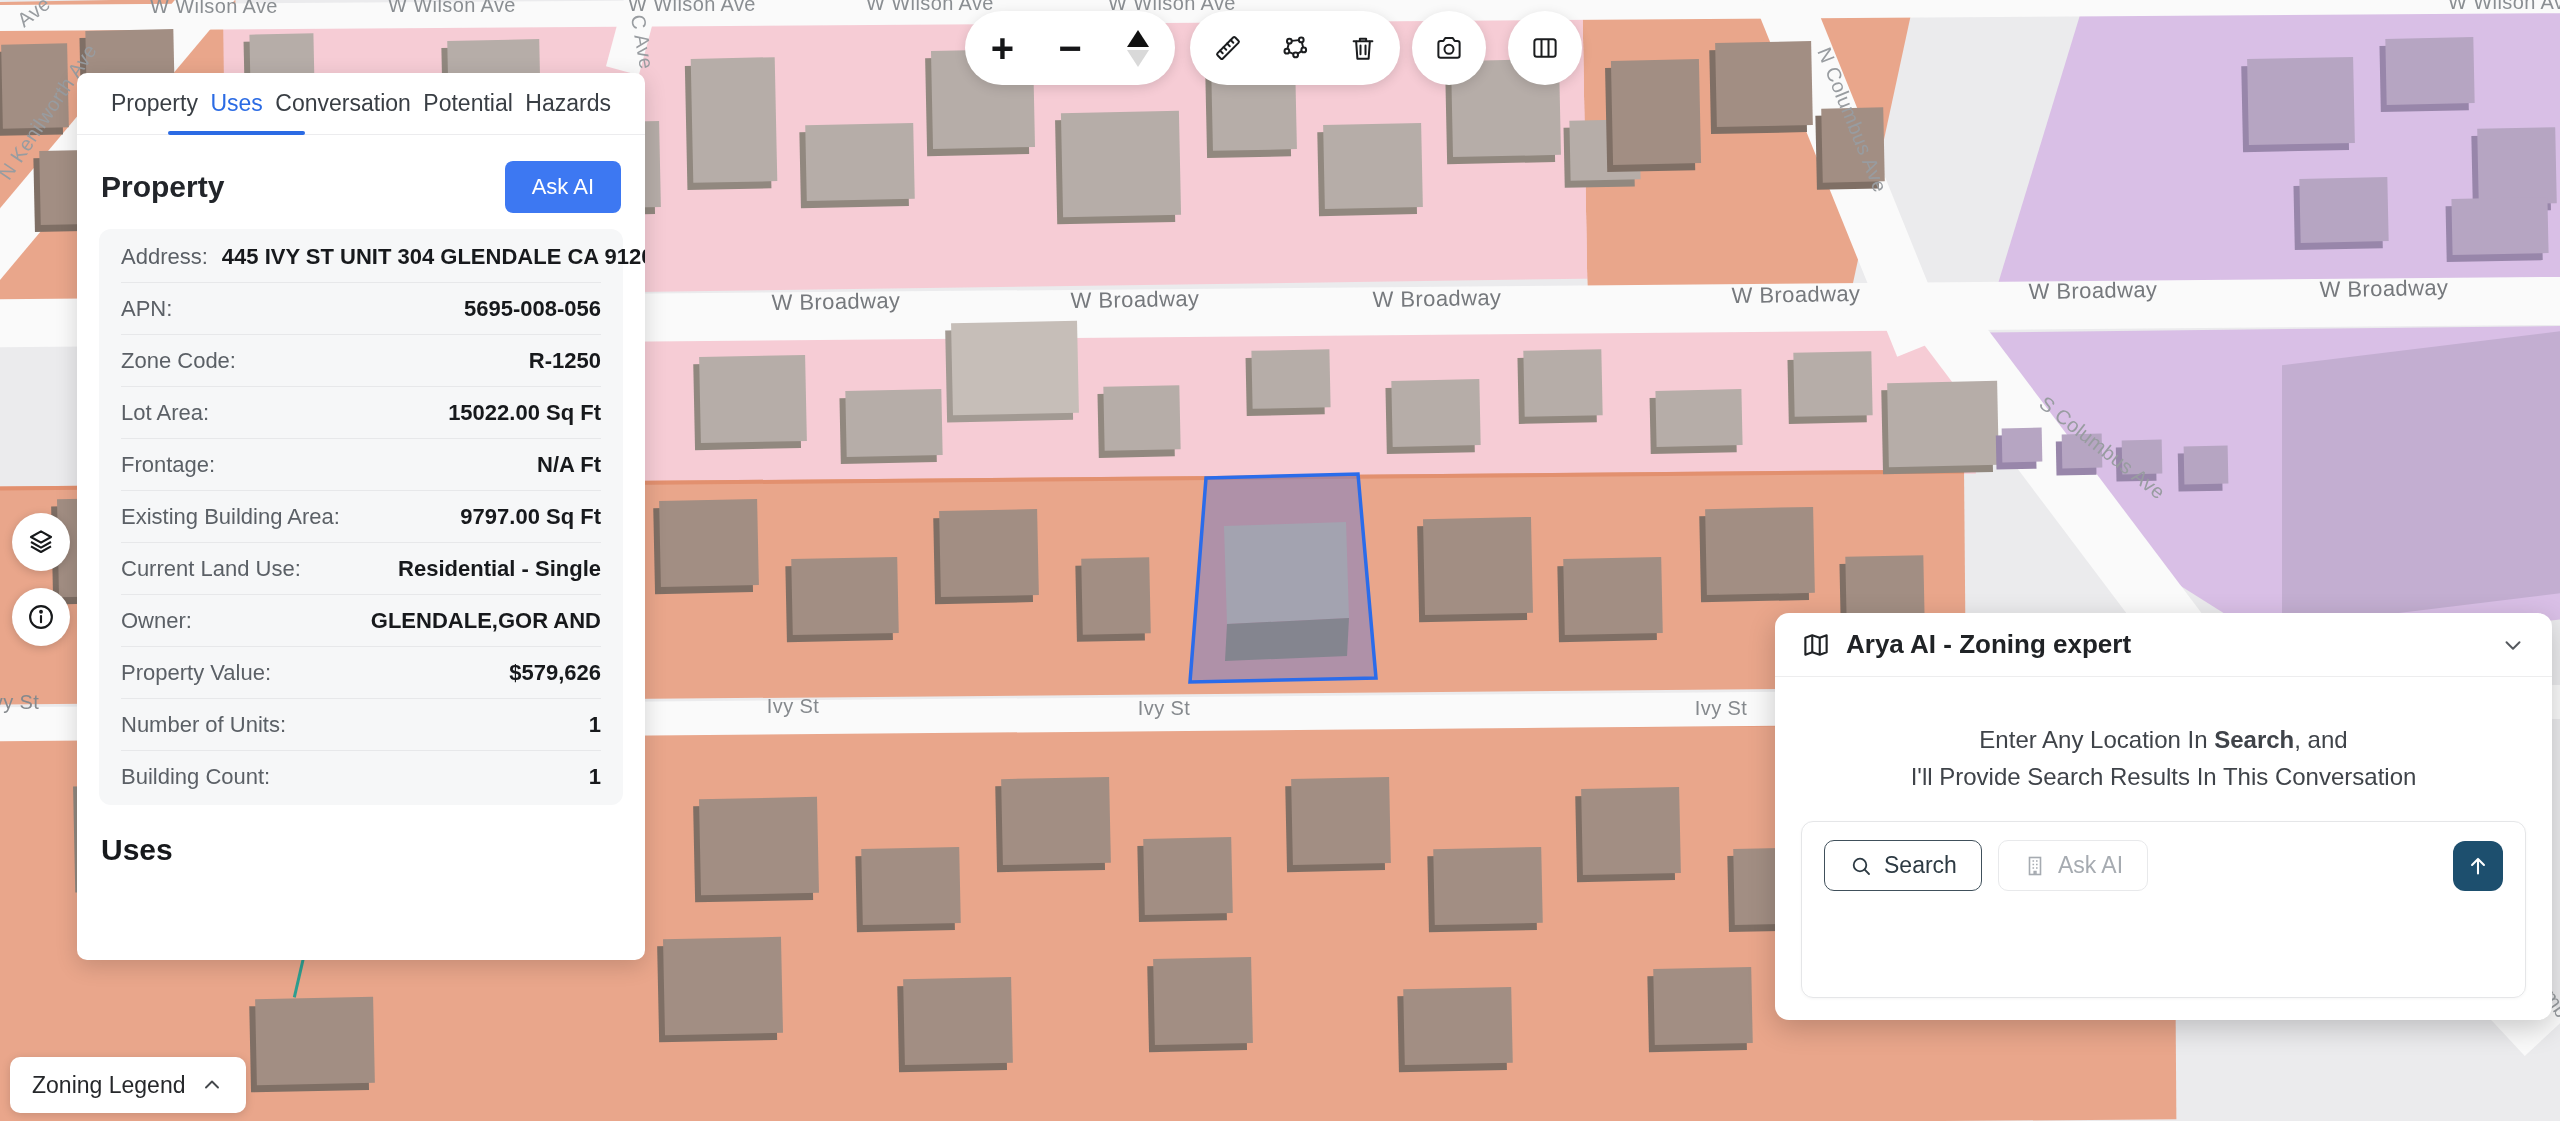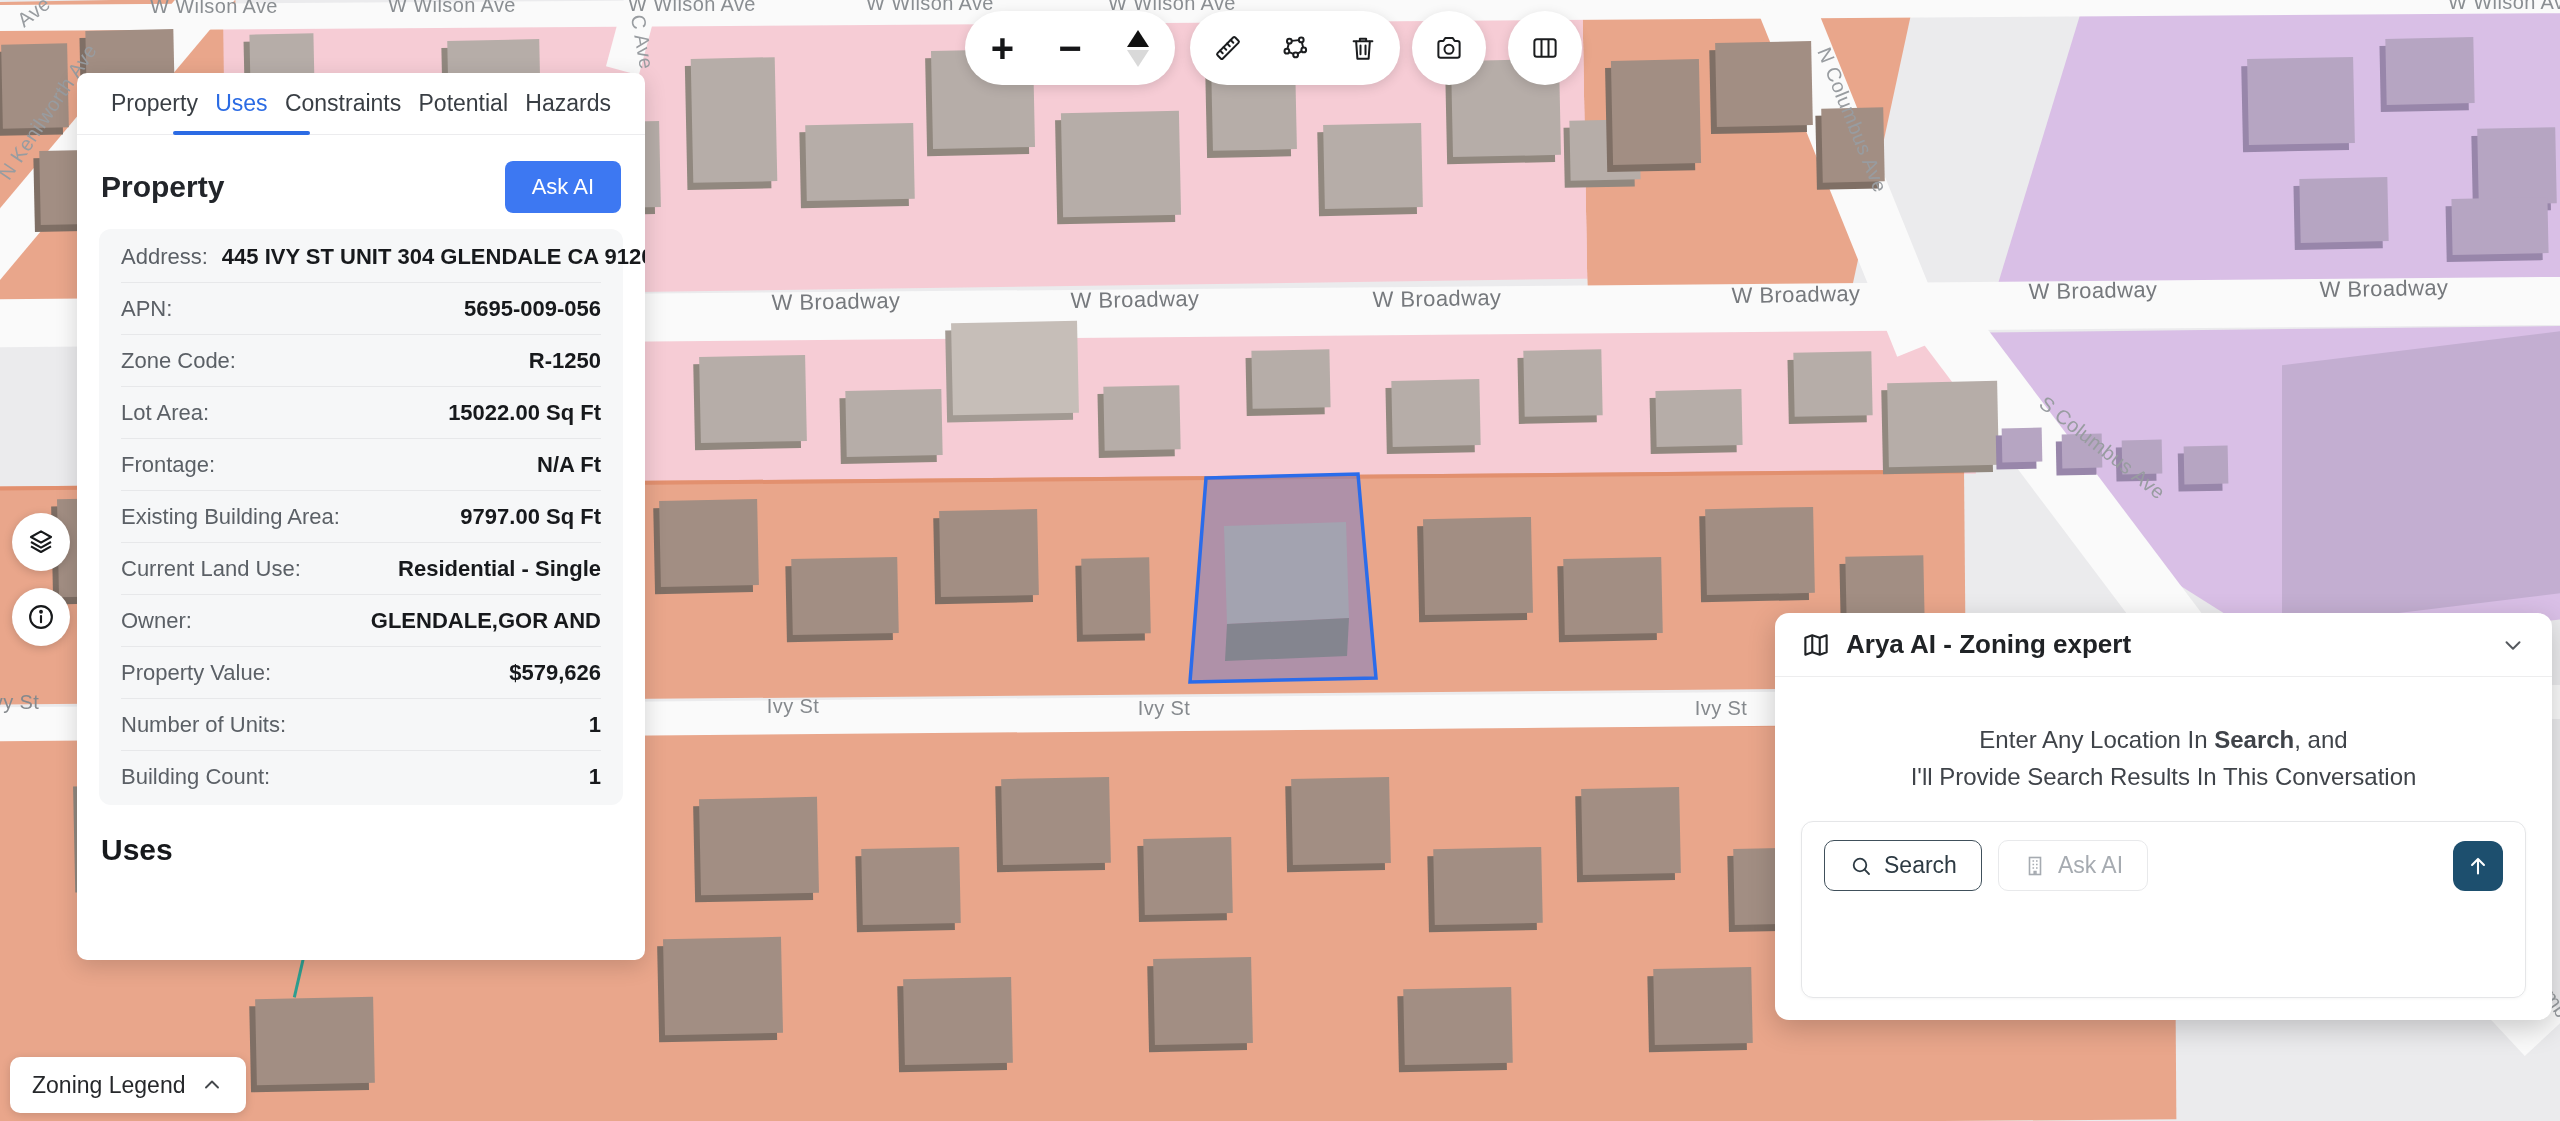--- a/index.html
+++ b/index.html
@@ -228,36 +228,36 @@
       <div class="mlab" style="left: 1721px; top: 708px; transform: translate(-50%, -50%) rotate(0deg);">Ivy St</div>
       <div class="mlab ave" style="left: 2102px; top: 448px; transform: translate(-50%, -50%) rotate(38deg);">S Columbus Ave</div>
       <div class="mlab ave" style="left: 2556px; top: 1004px; transform: translate(-50%, -50%) rotate(56deg);">S Columbus Ave</div>
     </div>
 </div>
 
 <div id="side-panel">
   <div class="tabs">
     <div class="tab">Property</div>
     <div class="tab active">Uses</div>
-    <div class="tab">Constraints</div>
+    <div class="tab">Conversation</div>
     <div class="tab">Potential</div>
     <div class="tab">Hazards</div>
   </div>
   <div class="panel-head">
     <div class="panel-title">Property</div>
     <button class="askai-btn">Ask AI</button>
   </div>
   <div class="card" id="fields">
       <div class="frow">
         <span class="flabel">Address:</span>
         <span class="fvalue">445 IVY ST UNIT 304 GLENDALE CA 91204</span>
       </div>
       <div class="frow">
         <span class="flabel">APN:</span>
-        <span class="fvalue">5695-009-056</span>
+        <span class="fvalue">5695-008-056</span>
       </div>
       <div class="frow">
         <span class="flabel">Zone Code:</span>
         <span class="fvalue">R-1250</span>
       </div>
       <div class="frow">
         <span class="flabel">Lot Area:</span>
         <span class="fvalue">15022.00 Sq Ft</span>
       </div>
       <div class="frow">

